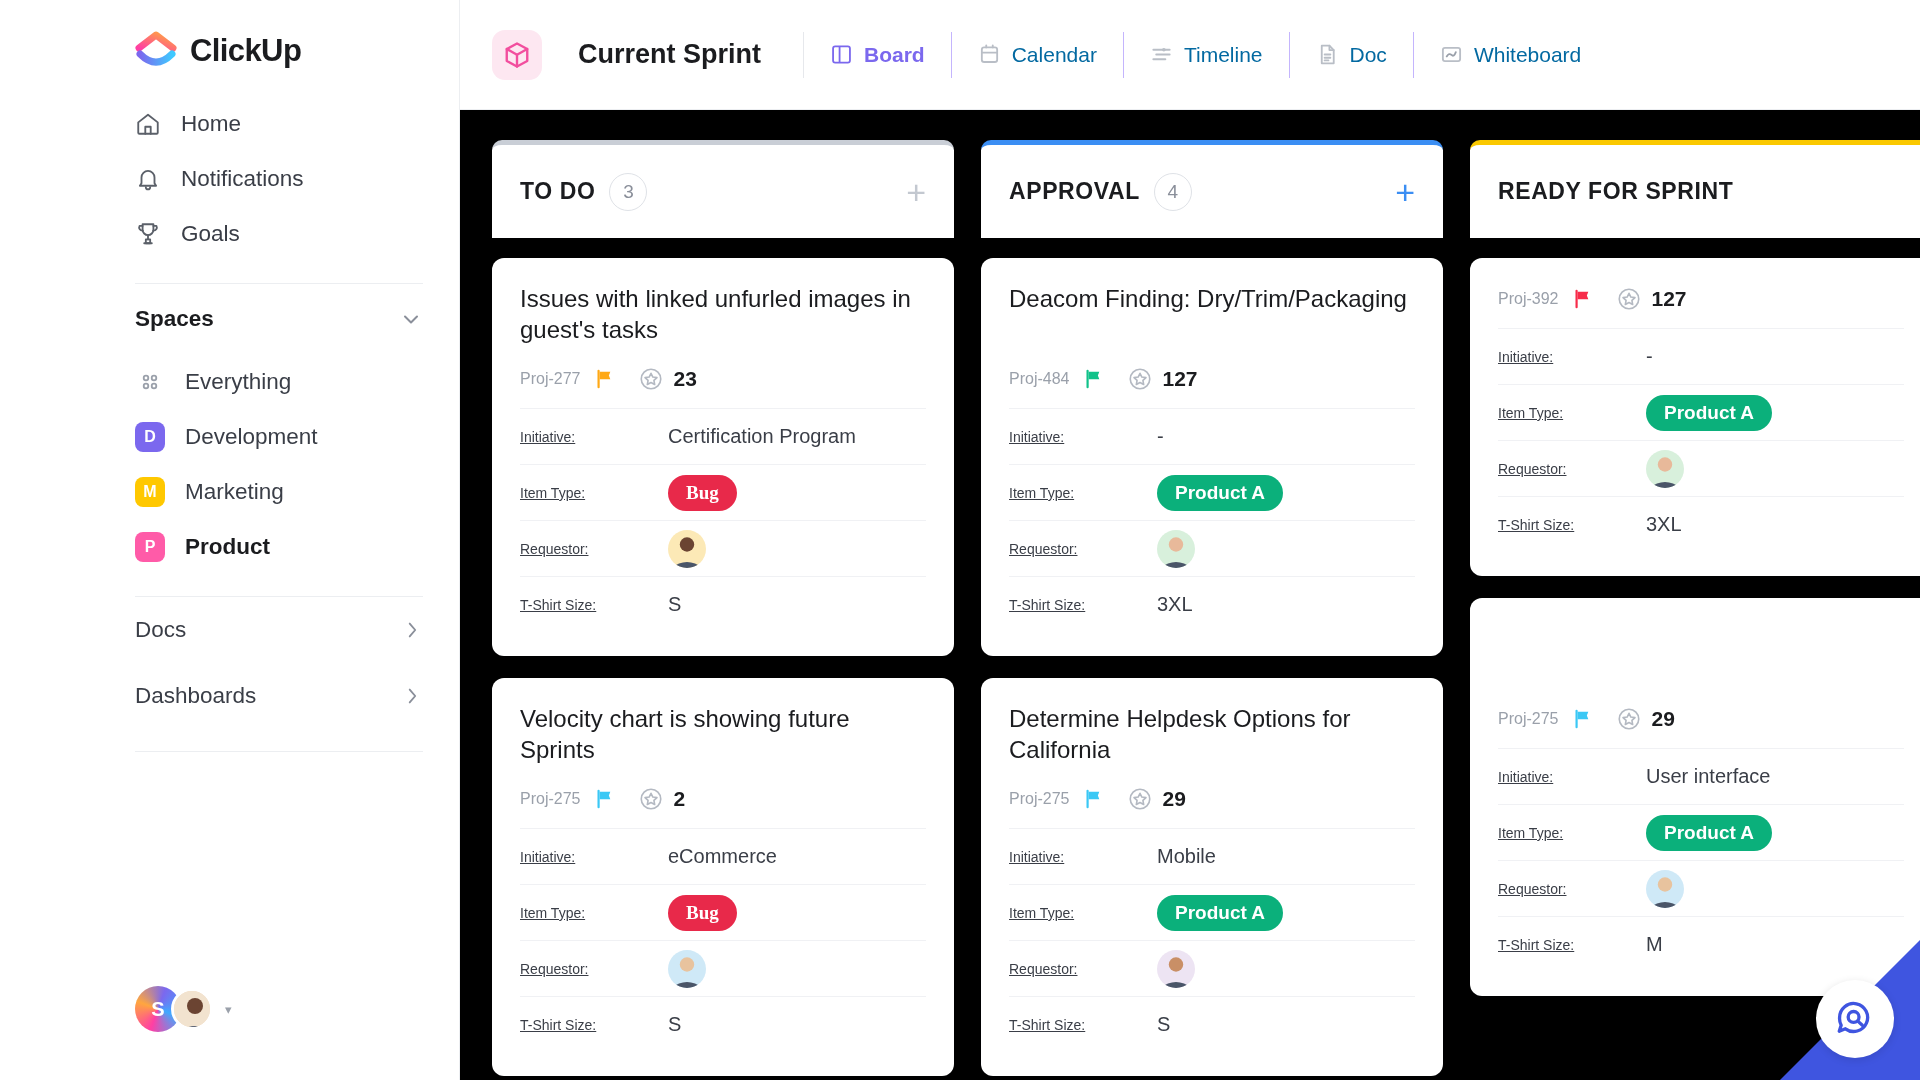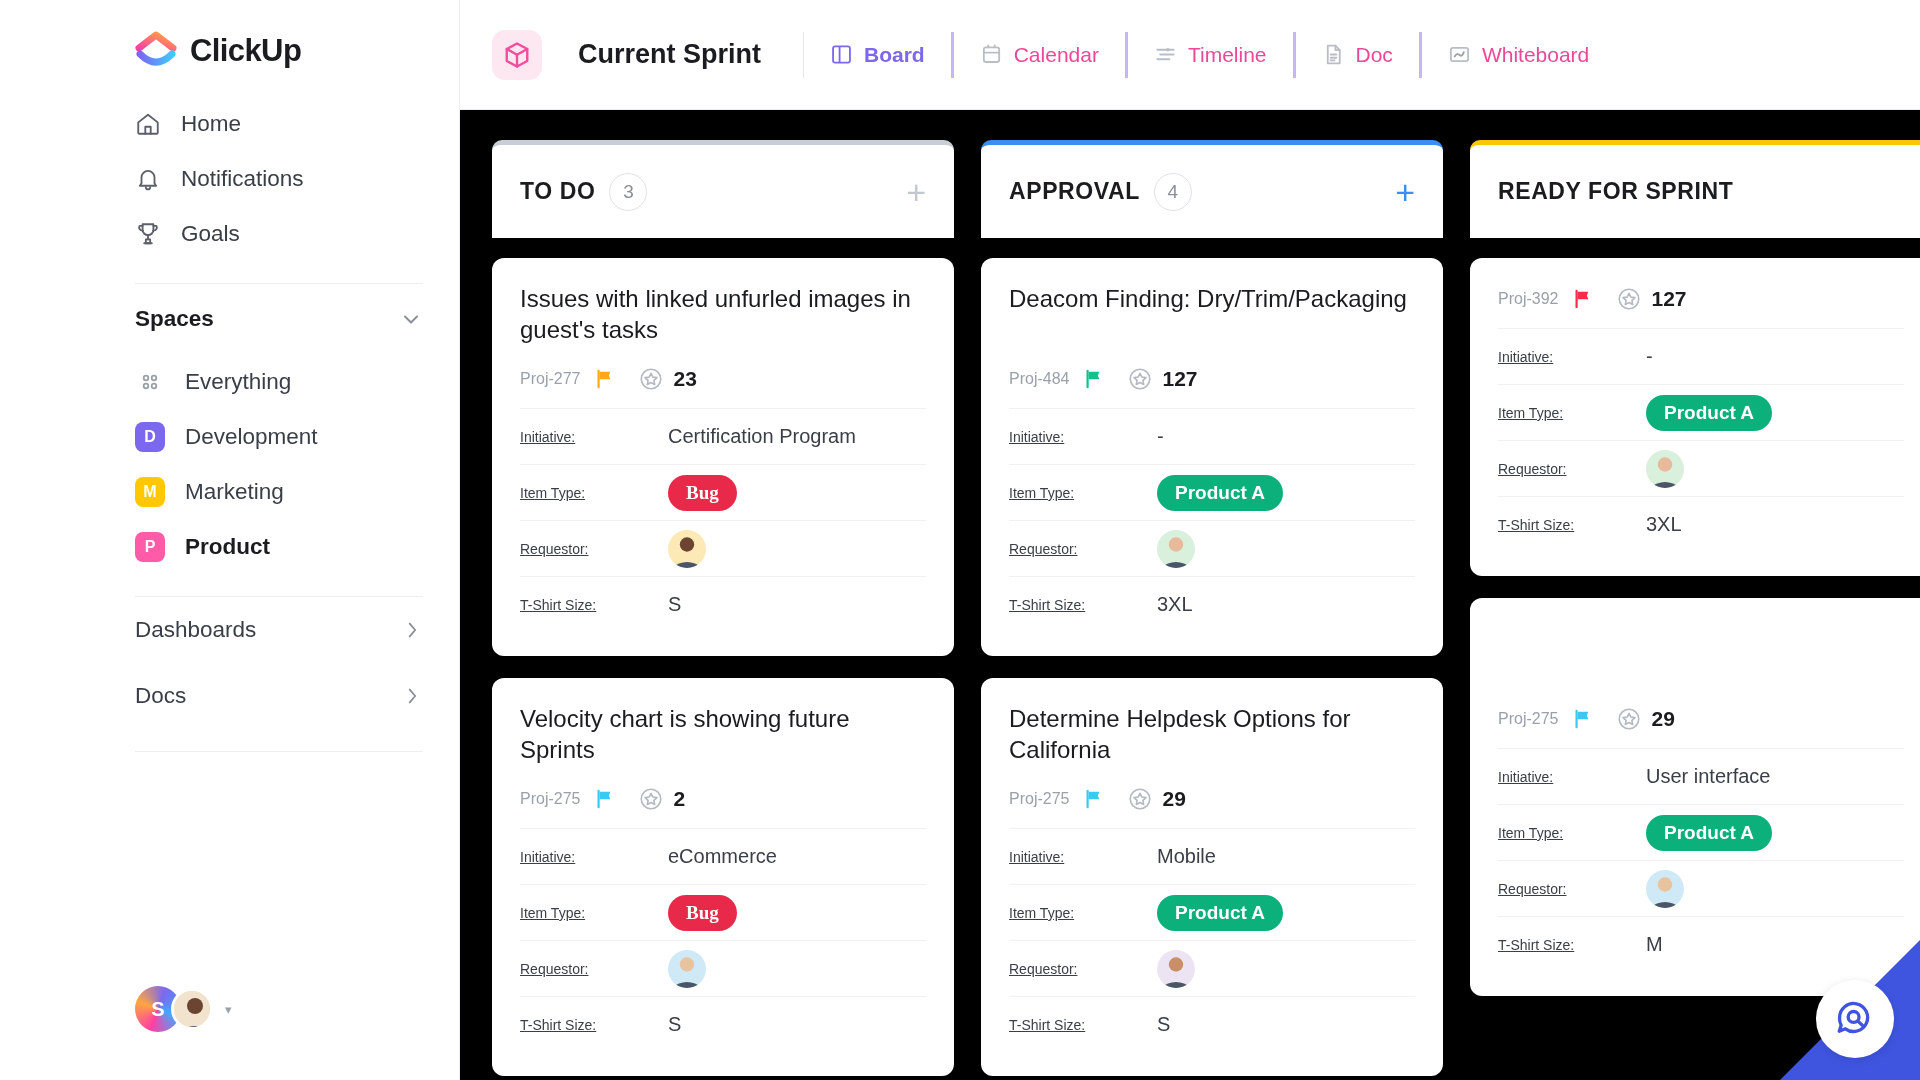--- a/index.html
+++ b/index.html
@@ -92,22 +92,22 @@
   .view-title { display: flex; align-items: center; gap: 36px; }
   .view-icon {
     width: 50px; height: 50px; border-radius: 13px; background: #fde7f1;
     display:flex; align-items:center; justify-content:center; flex:0 0 50px;
   }
   .view-name { font-size: 27px; font-weight: bold; color: #1b1c1f; }
   .tabs { display: flex; align-items: center; margin-left: 42px; height: 46px; }
   .tab {
     display:flex; align-items:center; gap: 11px;
     padding: 0 26px; height: 46px; cursor: pointer;
-    border-left: 3px solid #c4b5fd;
-    font-size: 21px; color: #ec4899;
+    border-left: 1px solid #c4b5fd;
+    font-size: 21px; color: #0369a1;
   }
   .tab:first-child { border-left: 1px solid #e6e8ec; }
   .tab.active { color: #7b68ee; font-weight: bold; }
   .tab .tico { display:flex; align-items:center; }
 
   .board-area {
     flex: 1 1 auto; background: #000000; overflow: hidden;
     padding: 30px 0 0 32px; position: relative;
   }
   .columns { display: flex; gap: 27px; height: 100%; }
@@ -285,30 +285,30 @@
       </div>
 
       <div class="space-item active">
         <span class="space-badge" style="background:#FF5BA8">P</span>
         <span class="label">Product</span>
       </div>
 
       <div class="divider"></div>
 
       <div class="tree-row">
-        <span class="label">Dashboards</span>
+        <span class="label">Docs</span>
         <span class="chev">
           <svg width="22" height="22" viewBox="0 0 24 24" fill="none" stroke="#8a8f9a" stroke-width="2" stroke-linecap="round" stroke-linejoin="round">
               <path d="M9.5 5 L15.5 12 L9.5 19"></path>
             </svg>
         </span>
       </div>
 
       <div class="tree-row">
-        <span class="label">Docs</span>
+        <span class="label">Dashboards</span>
         <span class="chev">
           <svg width="22" height="22" viewBox="0 0 24 24" fill="none" stroke="#8a8f9a" stroke-width="2" stroke-linecap="round" stroke-linejoin="round">
               <path d="M9.5 5 L15.5 12 L9.5 19"></path>
             </svg>
         </span>
       </div>
 
       <div class="divider"></div>
     </div>
 

